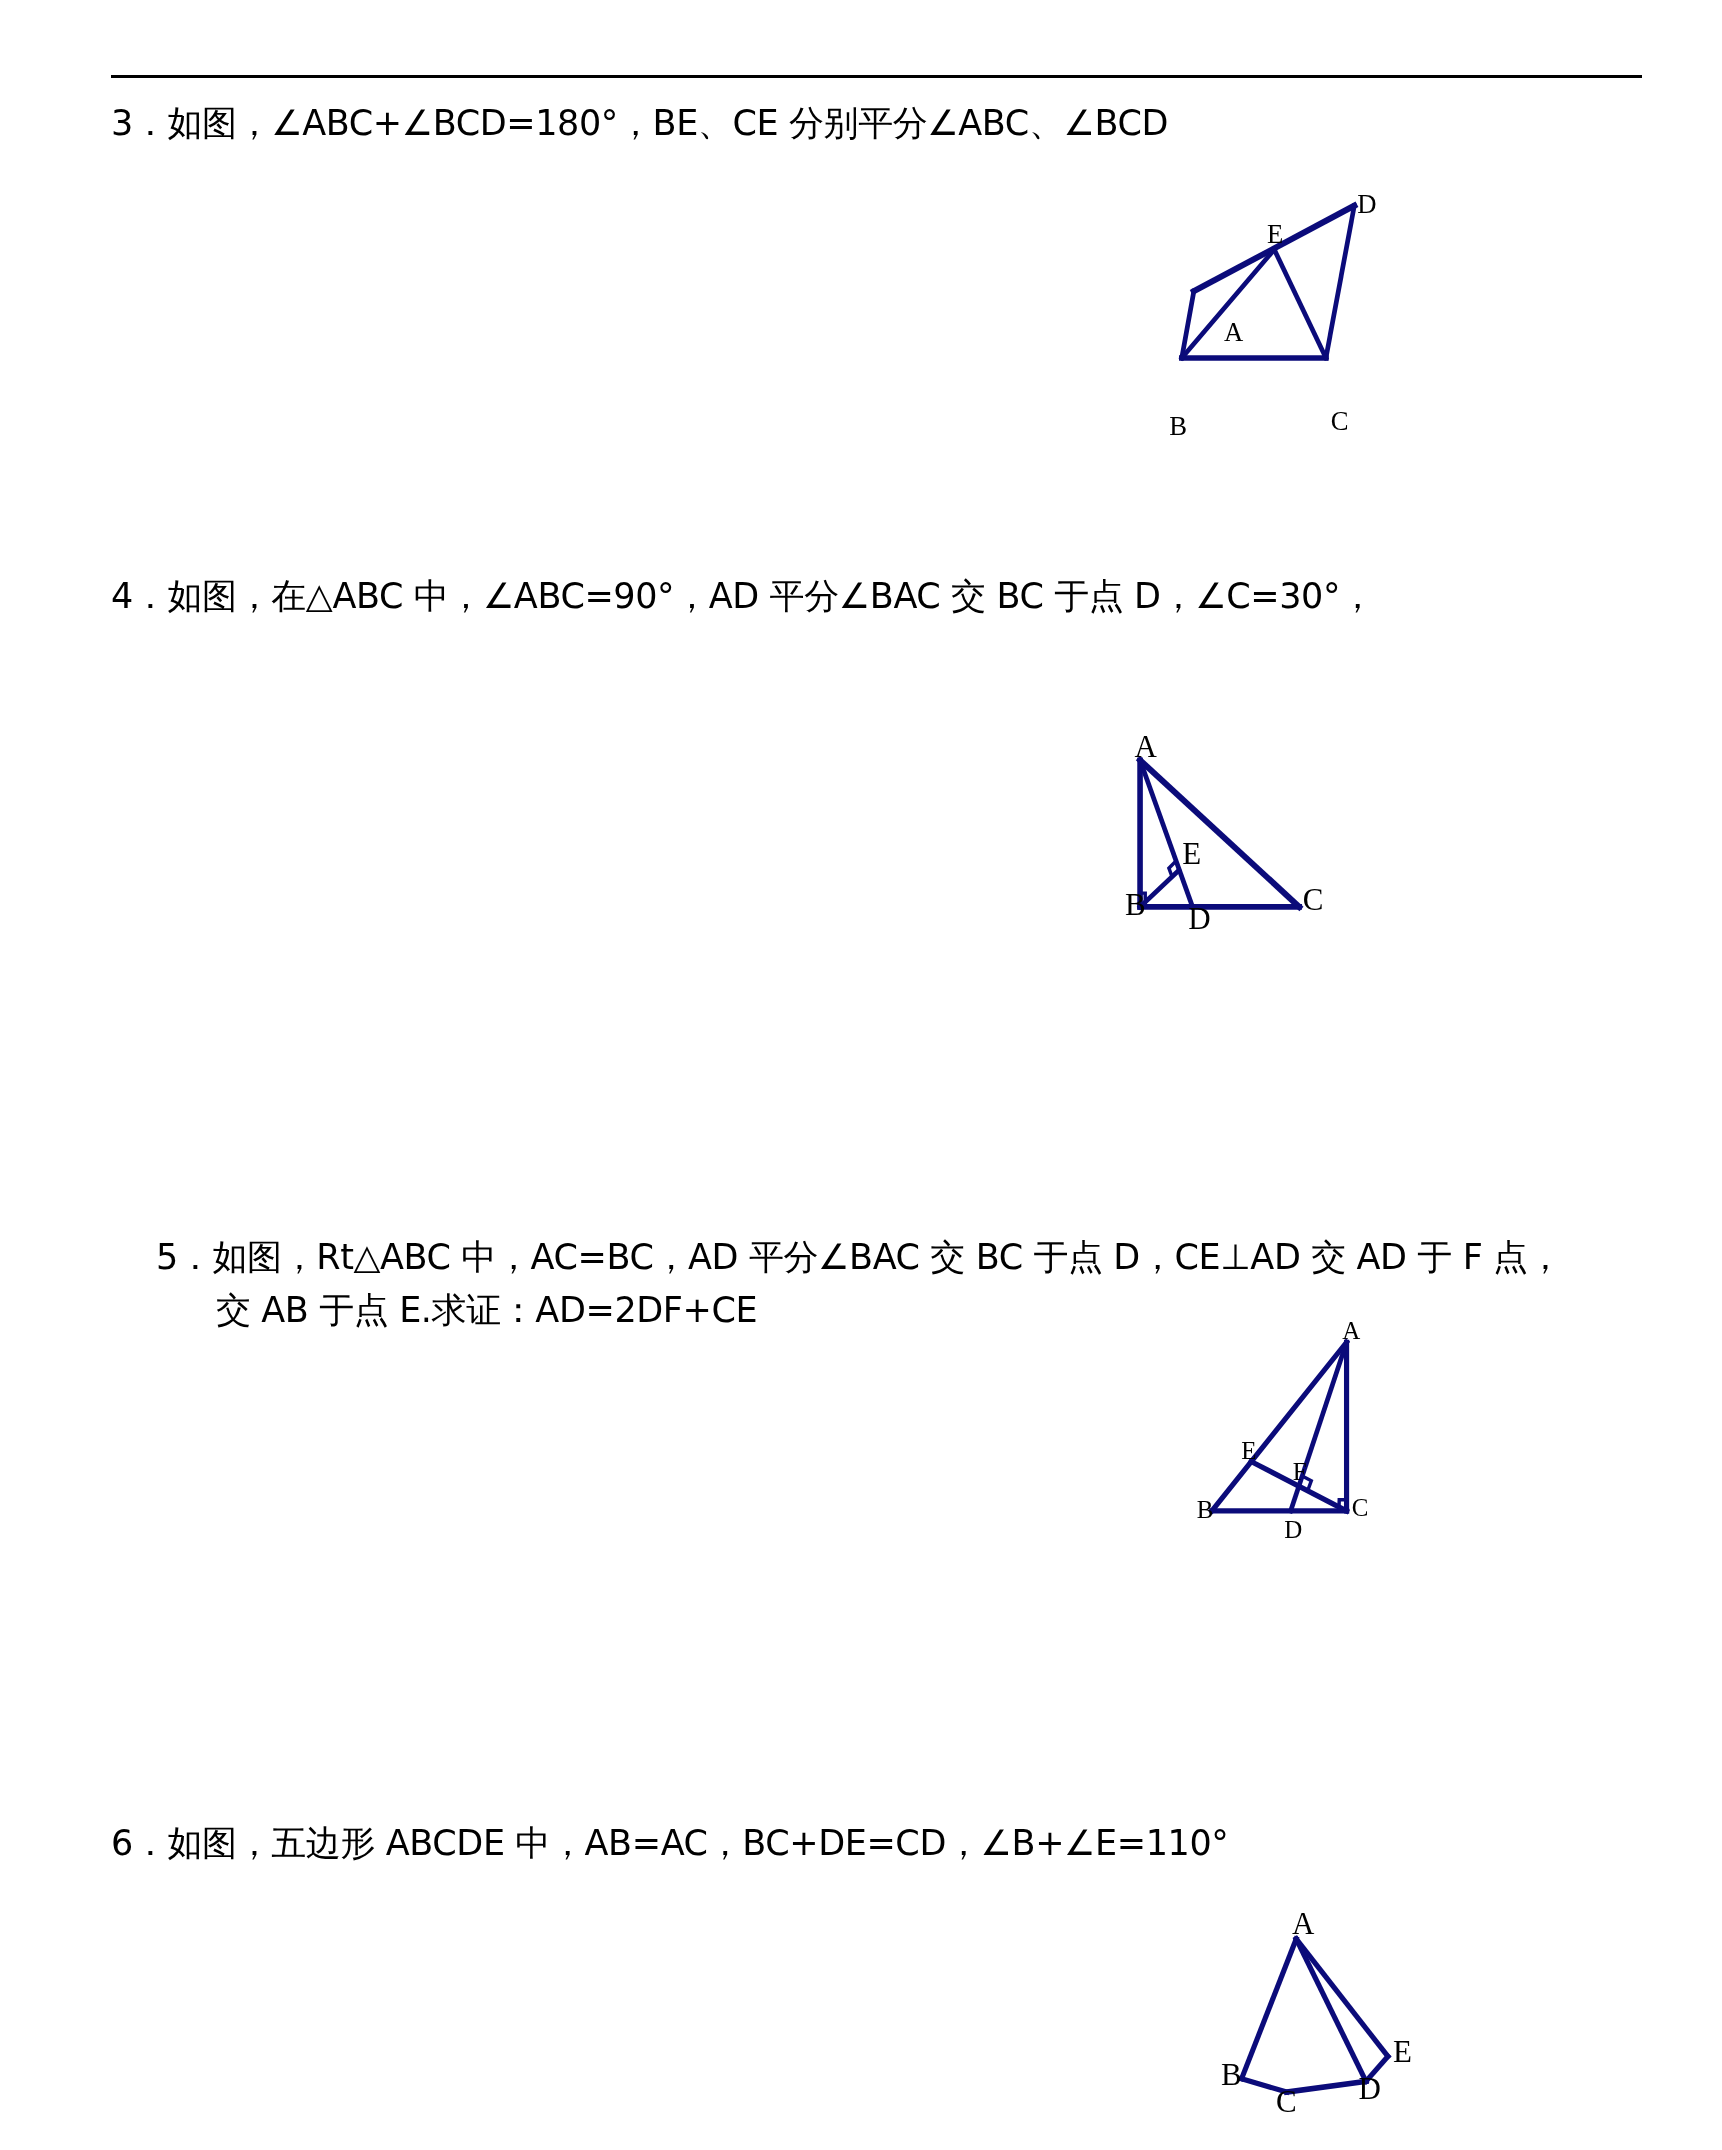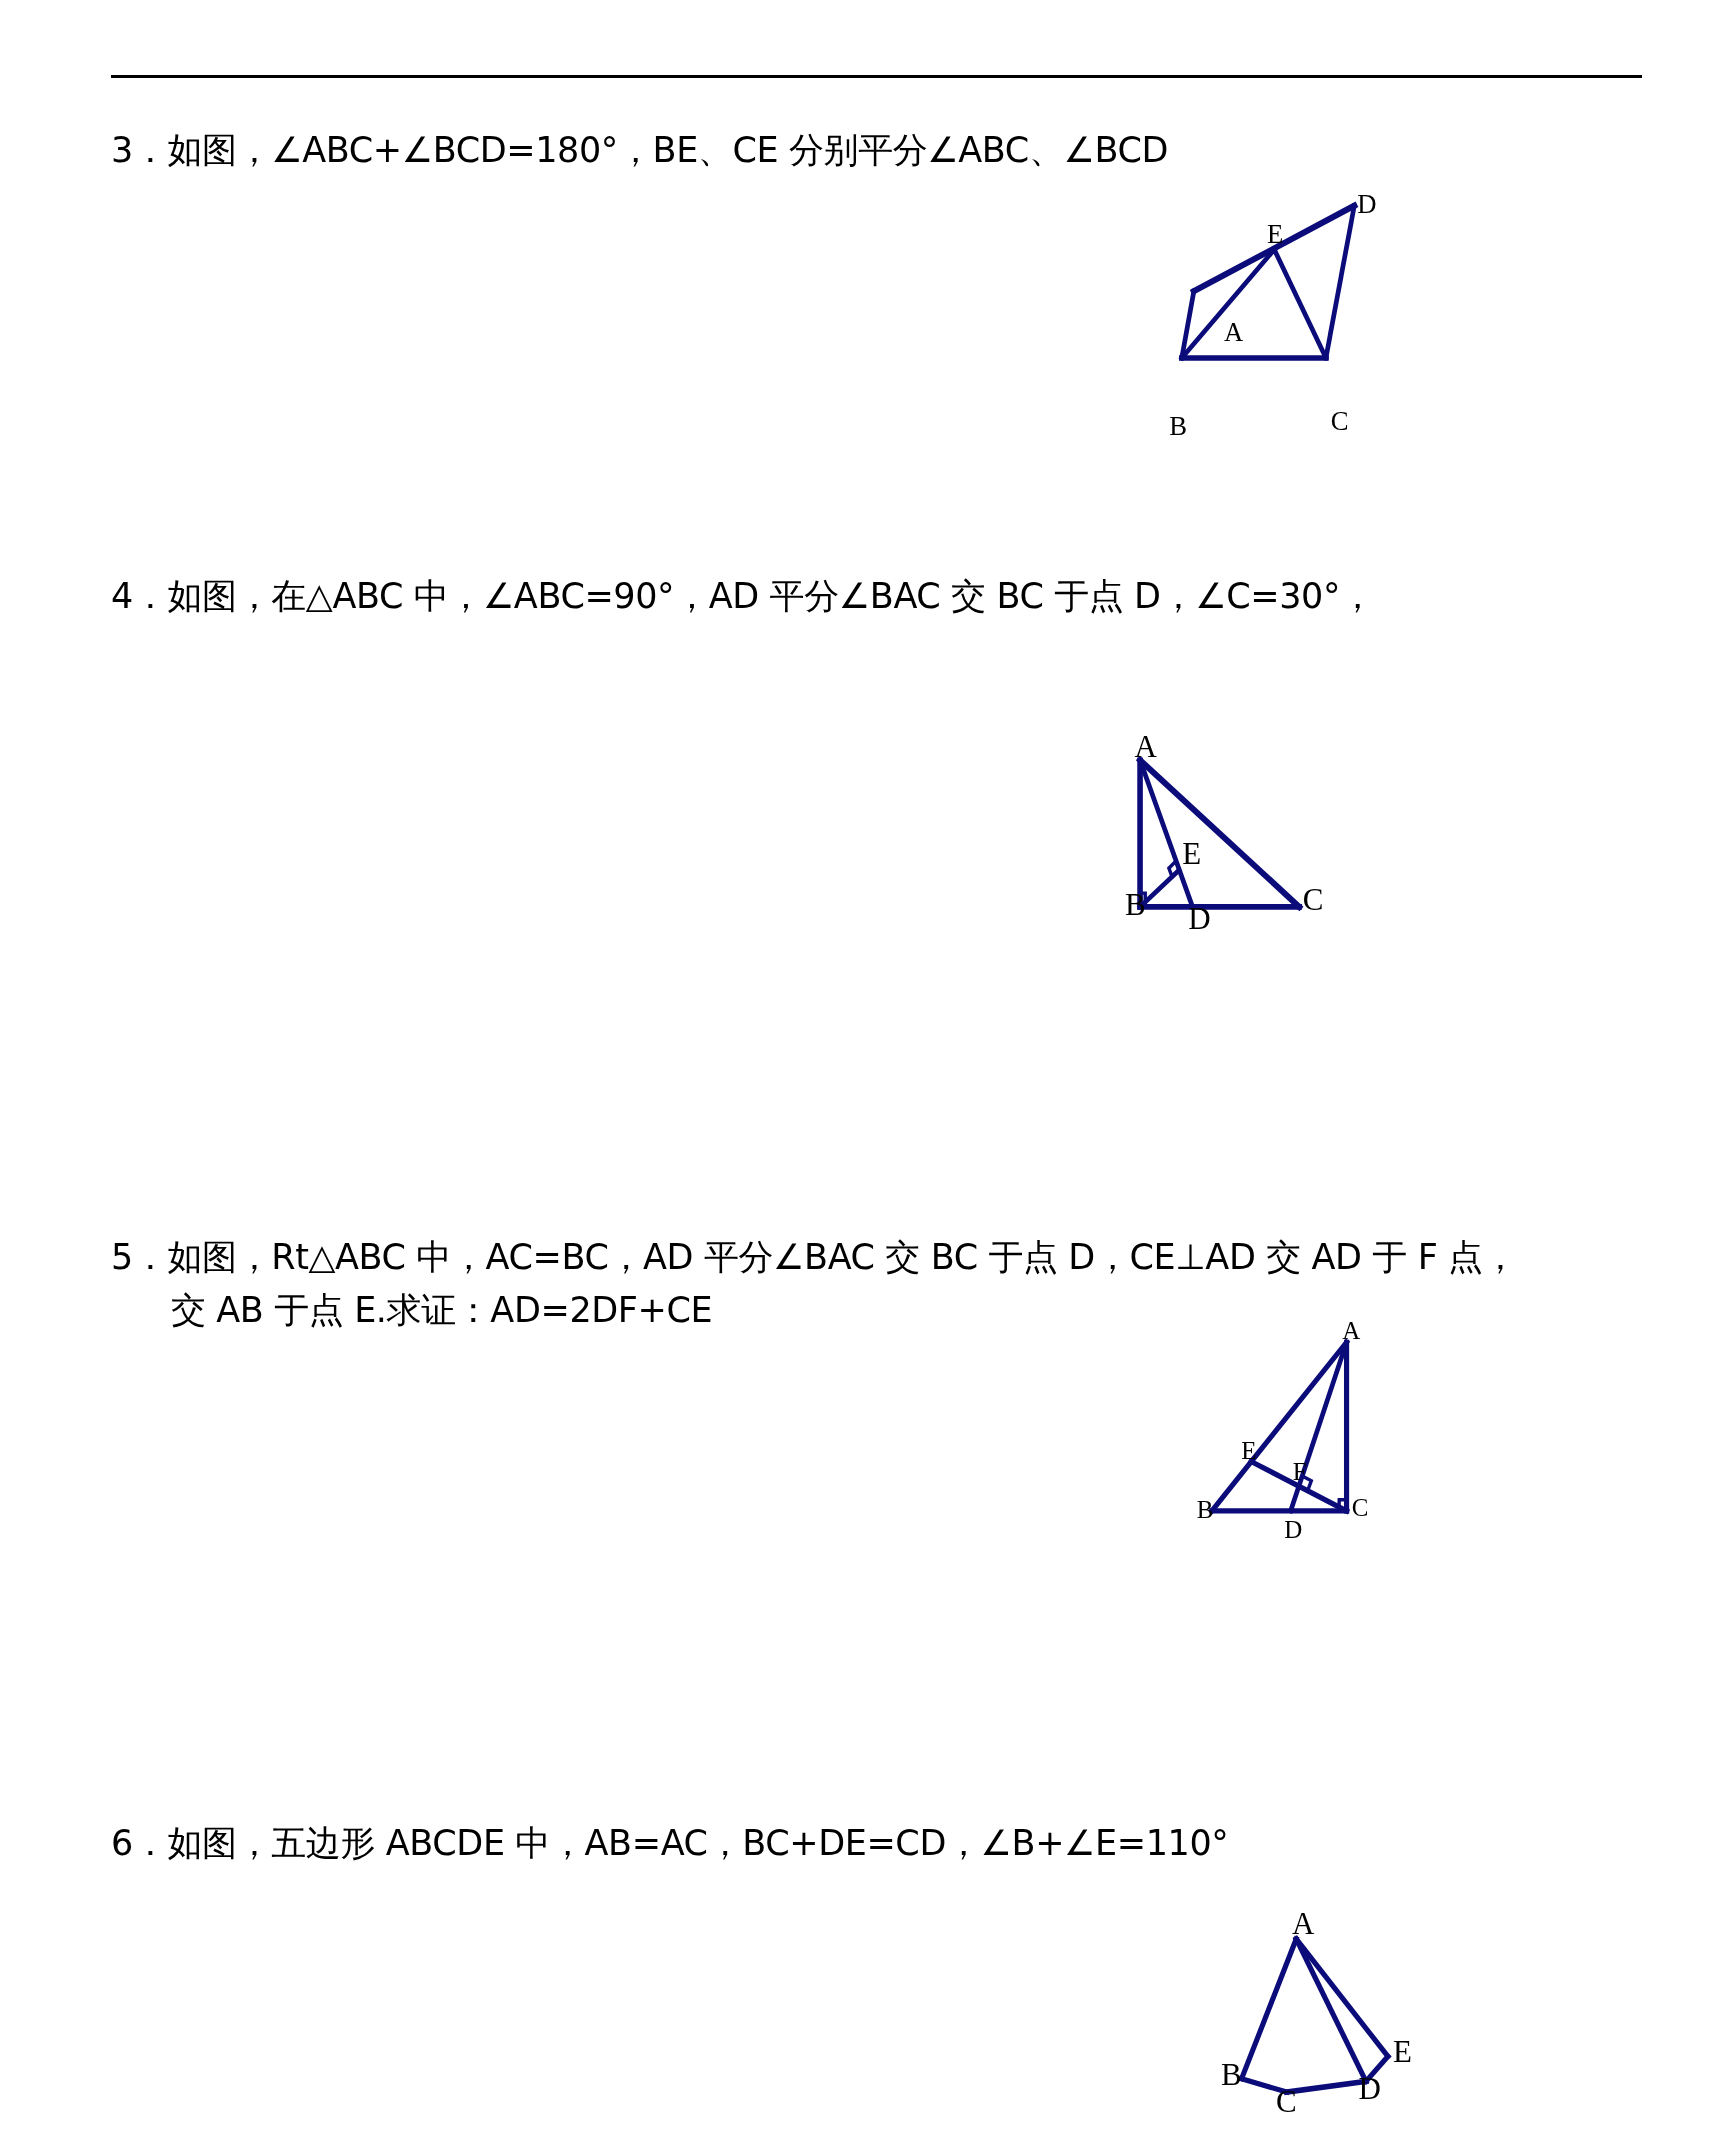--- a/index.html
+++ b/index.html
@@ -10,25 +10,25 @@
     }
     .top-rule {
       position: absolute; left: 111px; top: 75px; width: 1531px; height: 3px;
       background: #000000;
     }
     .problem {
       position: absolute; left: 111px; font-size: 35px; line-height: 53px;
       white-space: nowrap; letter-spacing: -0.4px;
     }
     .problem .line2 { display: block; }
-    .p3 { top: 124px; text-align: right; }
+    .p3 { top: 97px; text-align: right; }
     .p3 .line2 { padding-left: 39px; }
     .p4 { top: 570px; }
     .p4 .line2 { padding-left: 39px; }
-    .p5 { top: 1231px; }
+    .p5 { top: 1231px; margin-left: 45px; }
     .p5 .line2 { padding-left: 60px; }
     .p6 { top: 1817px; }
     .p6 .line2 { padding-left: 39px; }
     svg.figures { position: absolute; left: 0; top: 0; }
     svg.figures text { font-family: "Liberation Serif", "DejaVu Serif", serif; fill: #000; }
   </style>
 </head>
 <body>
 
 <div class="top-rule"></div>

